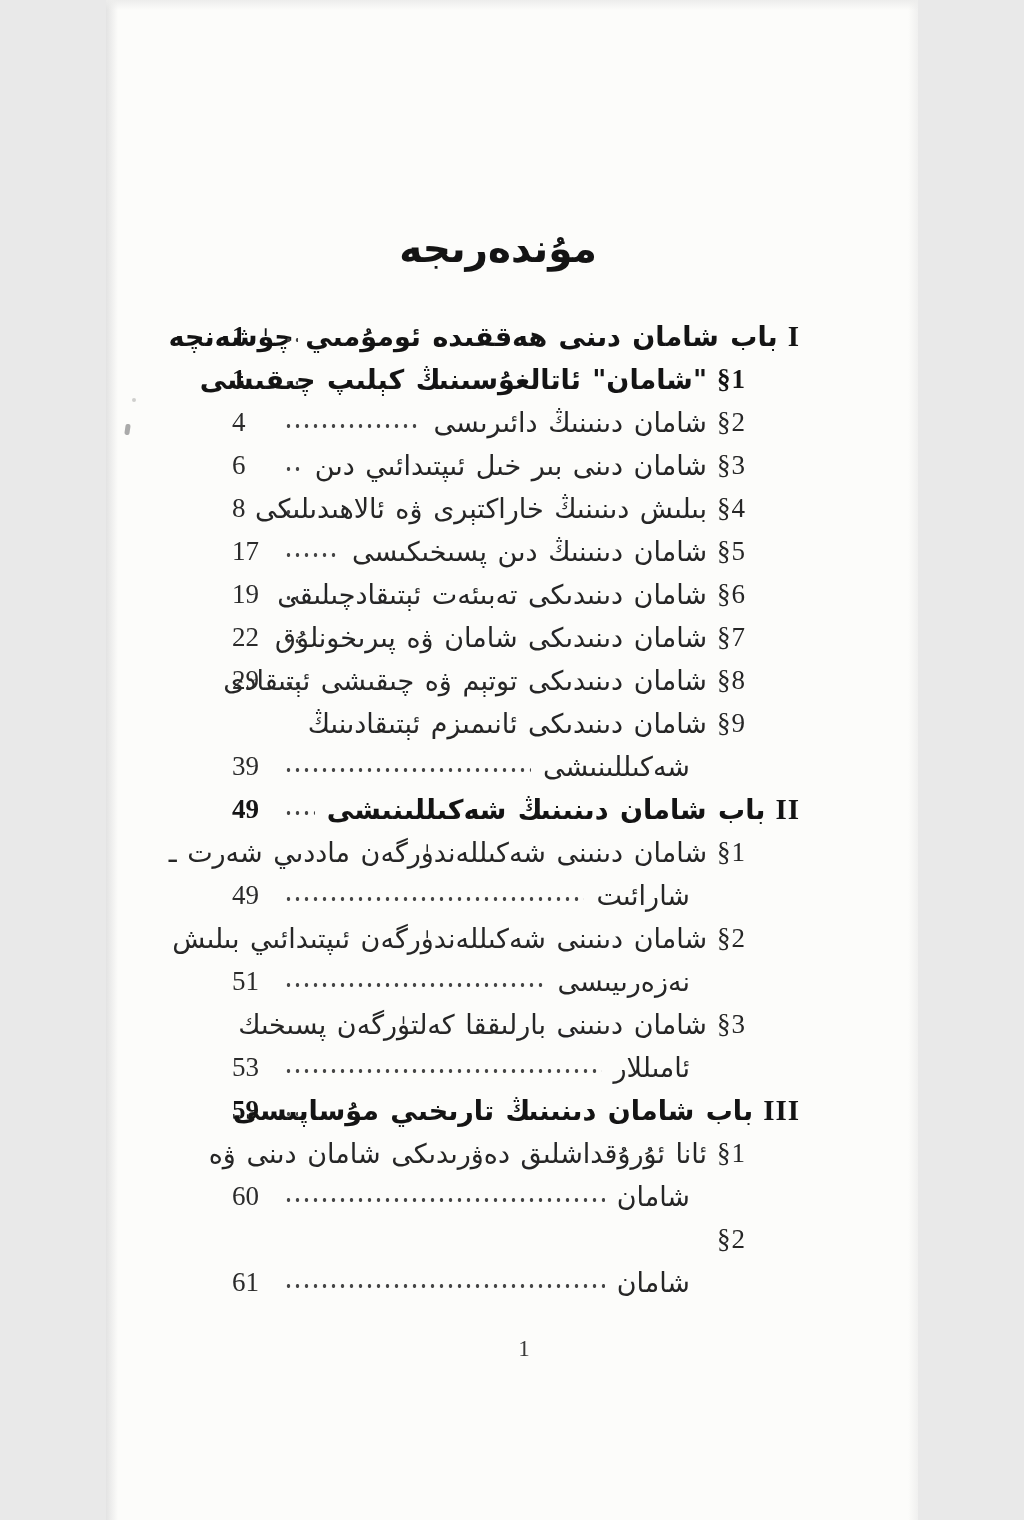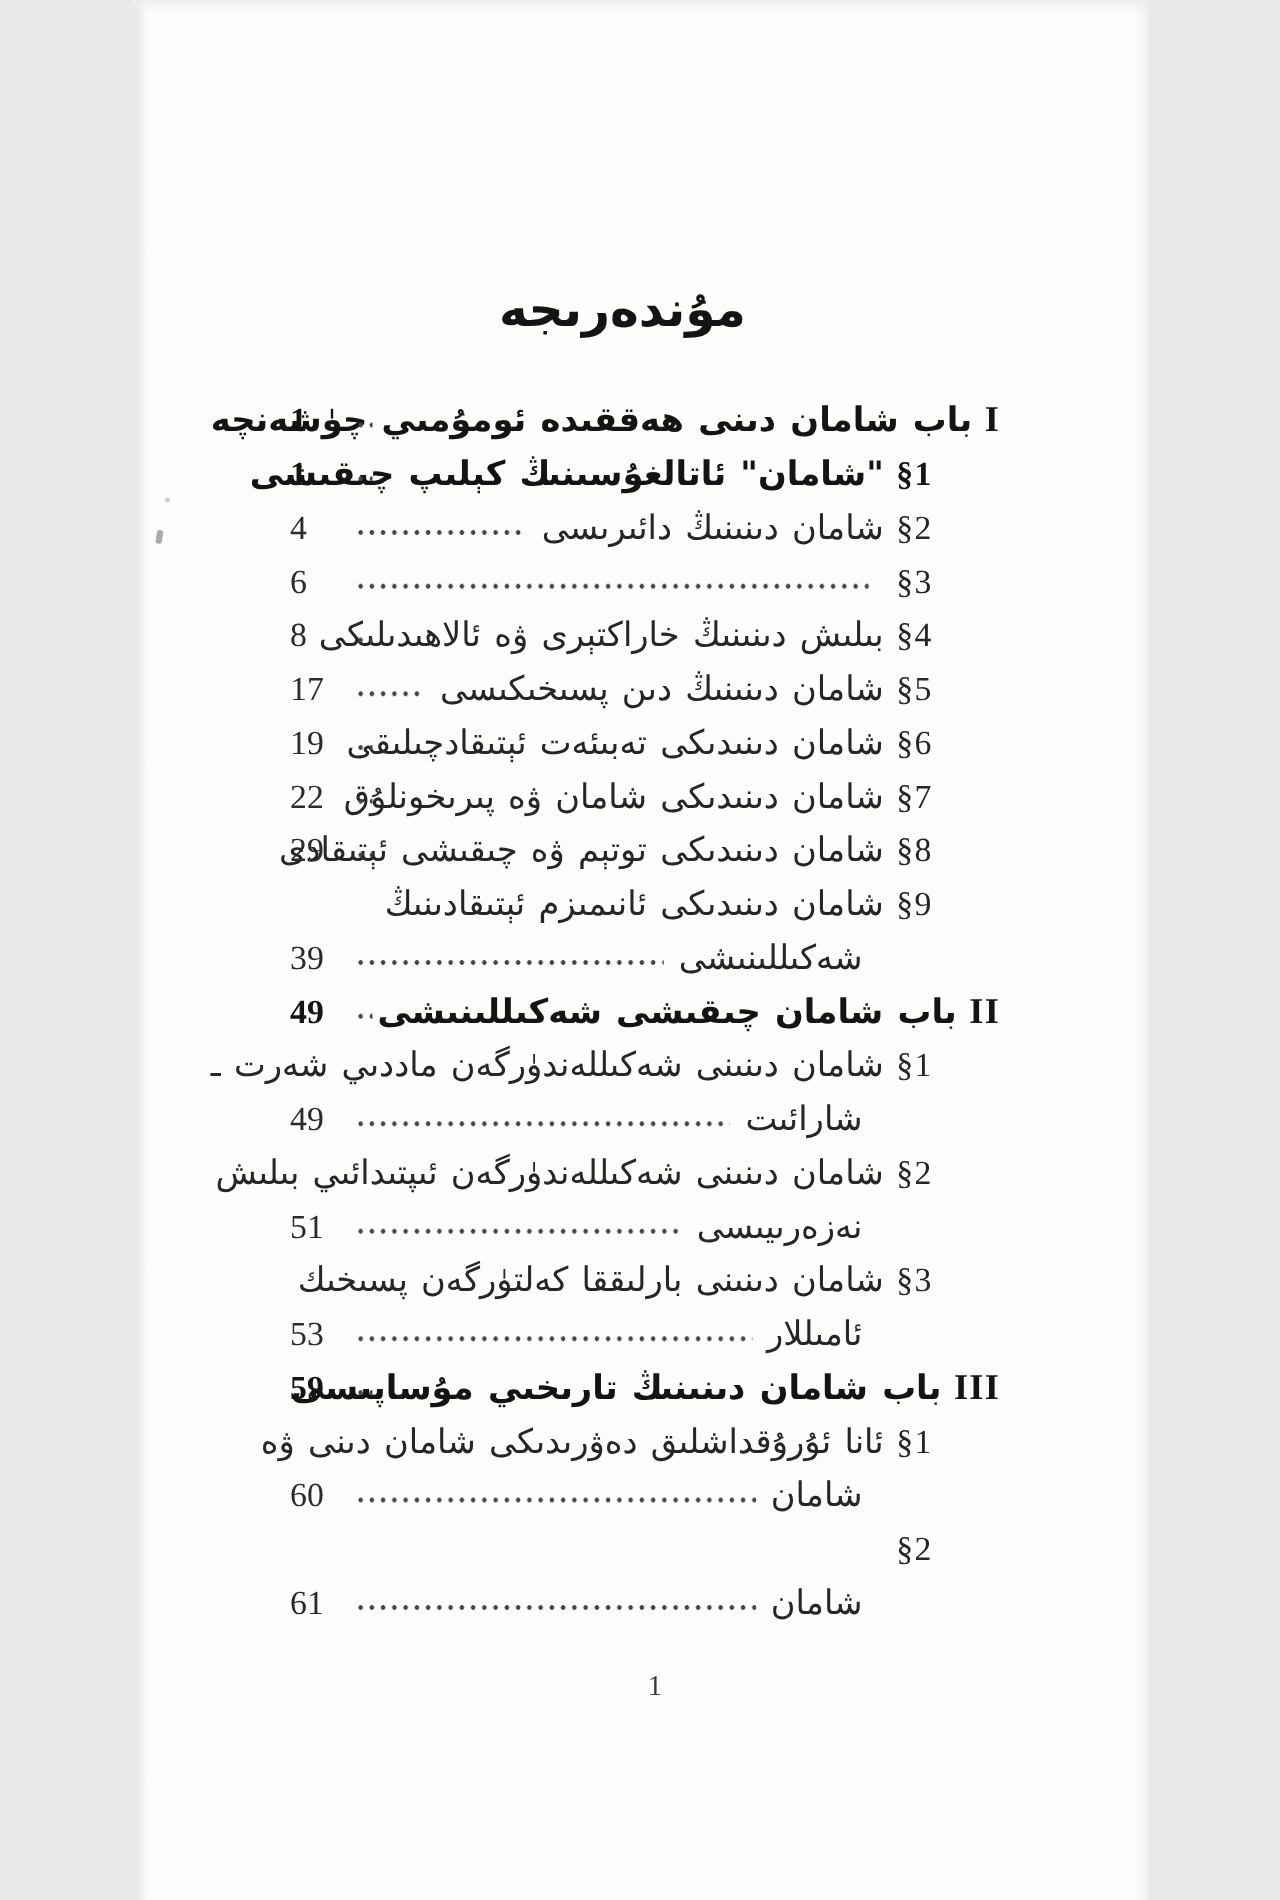--- a/index.html
+++ b/index.html
@@ -105,20 +105,21 @@
     <span class="num">1</span>
   </div>
       <div class="row section">
     <span class="prefix">§2</span>
     <span class="text">شامان دىنىنىڭ دائىرىسى</span>
     <span class="dots"></span>
     <span class="num">4</span>
   </div>
       <div class="row section">
     <span class="prefix">§3</span>
+    <span class="text">شامان دىنى بىر خىل ئىپتىدائىي دىن</span>
     <span class="dots"></span>
     <span class="num">6</span>
   </div>
       <div class="row section">
     <span class="prefix">§4</span>
     <span class="text">بىلىش دىنىنىڭ خاراكتېرى ۋە ئالاھىدىلىكى</span>
     <span class="dots"></span>
     <span class="num">8</span>
   </div>
       <div class="row section">
@@ -151,21 +152,21 @@
 
   </div>
       <div class="row continuation">
 
     <span class="text">شەكىللىنىشى</span>
     <span class="dots"></span>
     <span class="num">39</span>
   </div>
       <div class="row chapter bold">
     <span class="prefix">II</span>
-    <span class="text">باب شامان چىقىشى شەكىللىنىشى</span>
+    <span class="text">باب شامان دىنىنىڭ شەكىللىنىشى</span>
     <span class="dots"></span>
     <span class="num">49</span>
   </div>
       <div class="row section">
     <span class="prefix">§1</span>
     <span class="text">شامان دىنىنى شەكىللەندۈرگەن ماددىي شەرت ـ</span>
 
   </div>
       <div class="row continuation">
 

